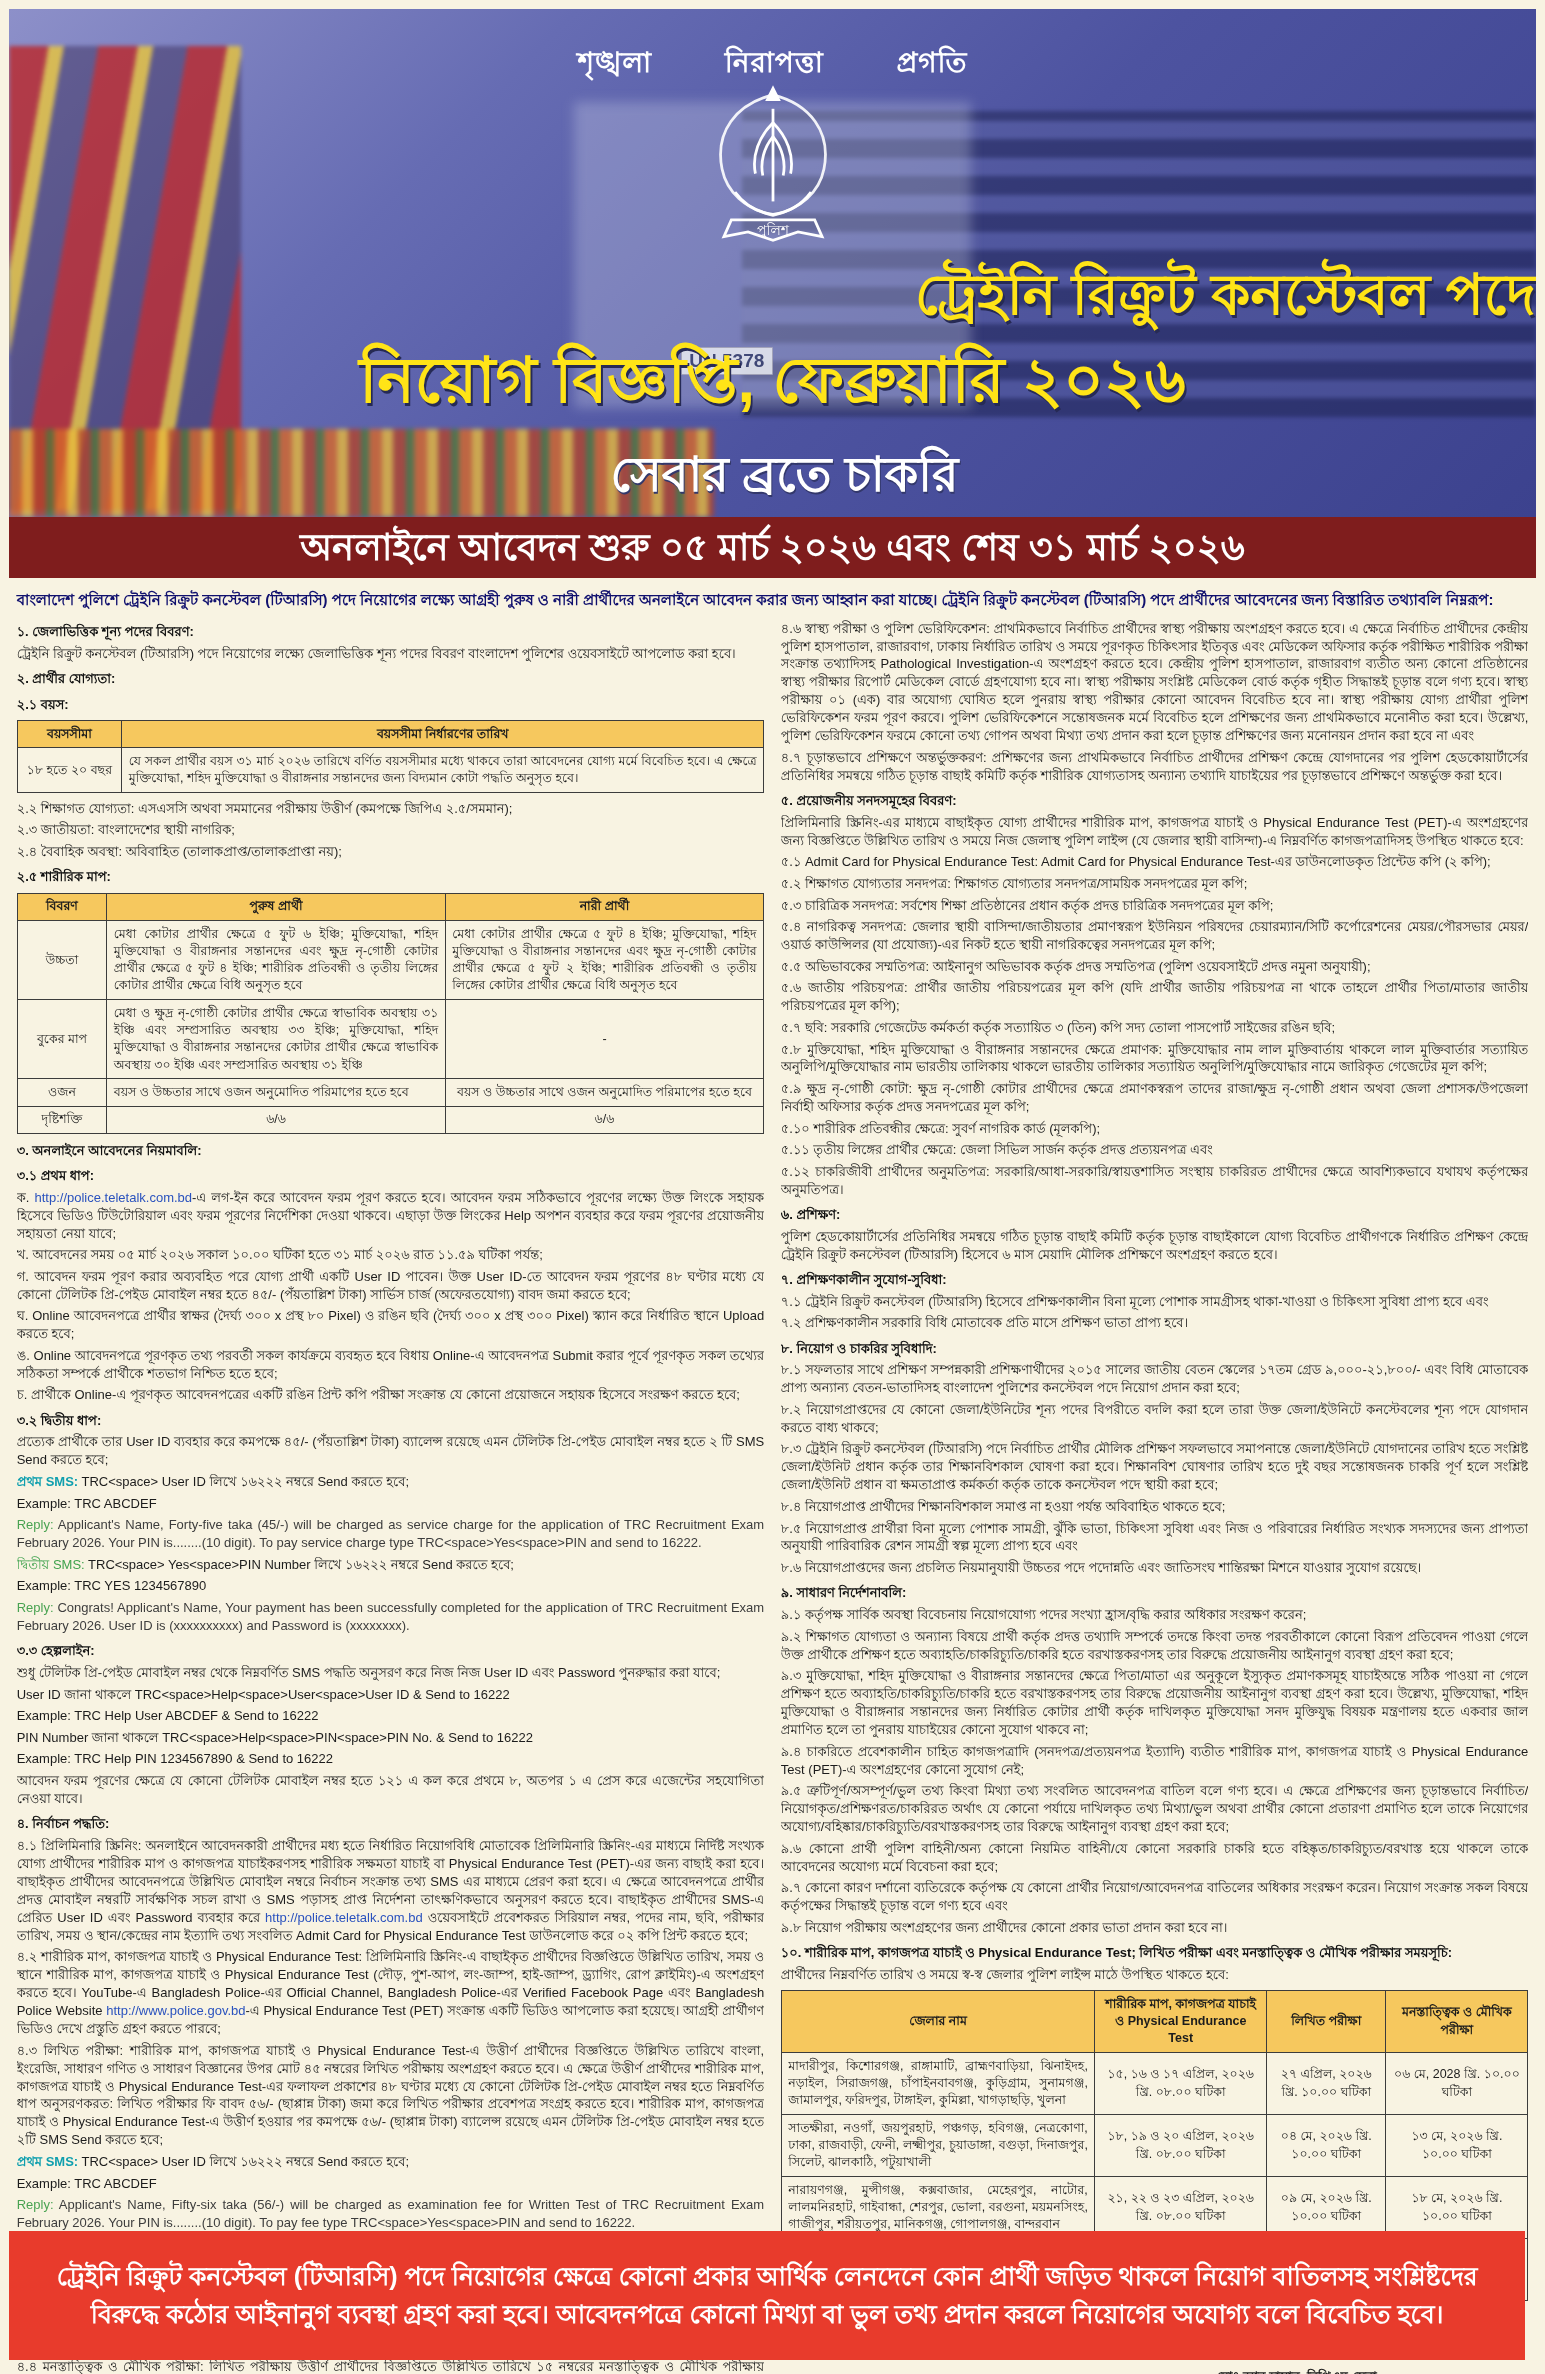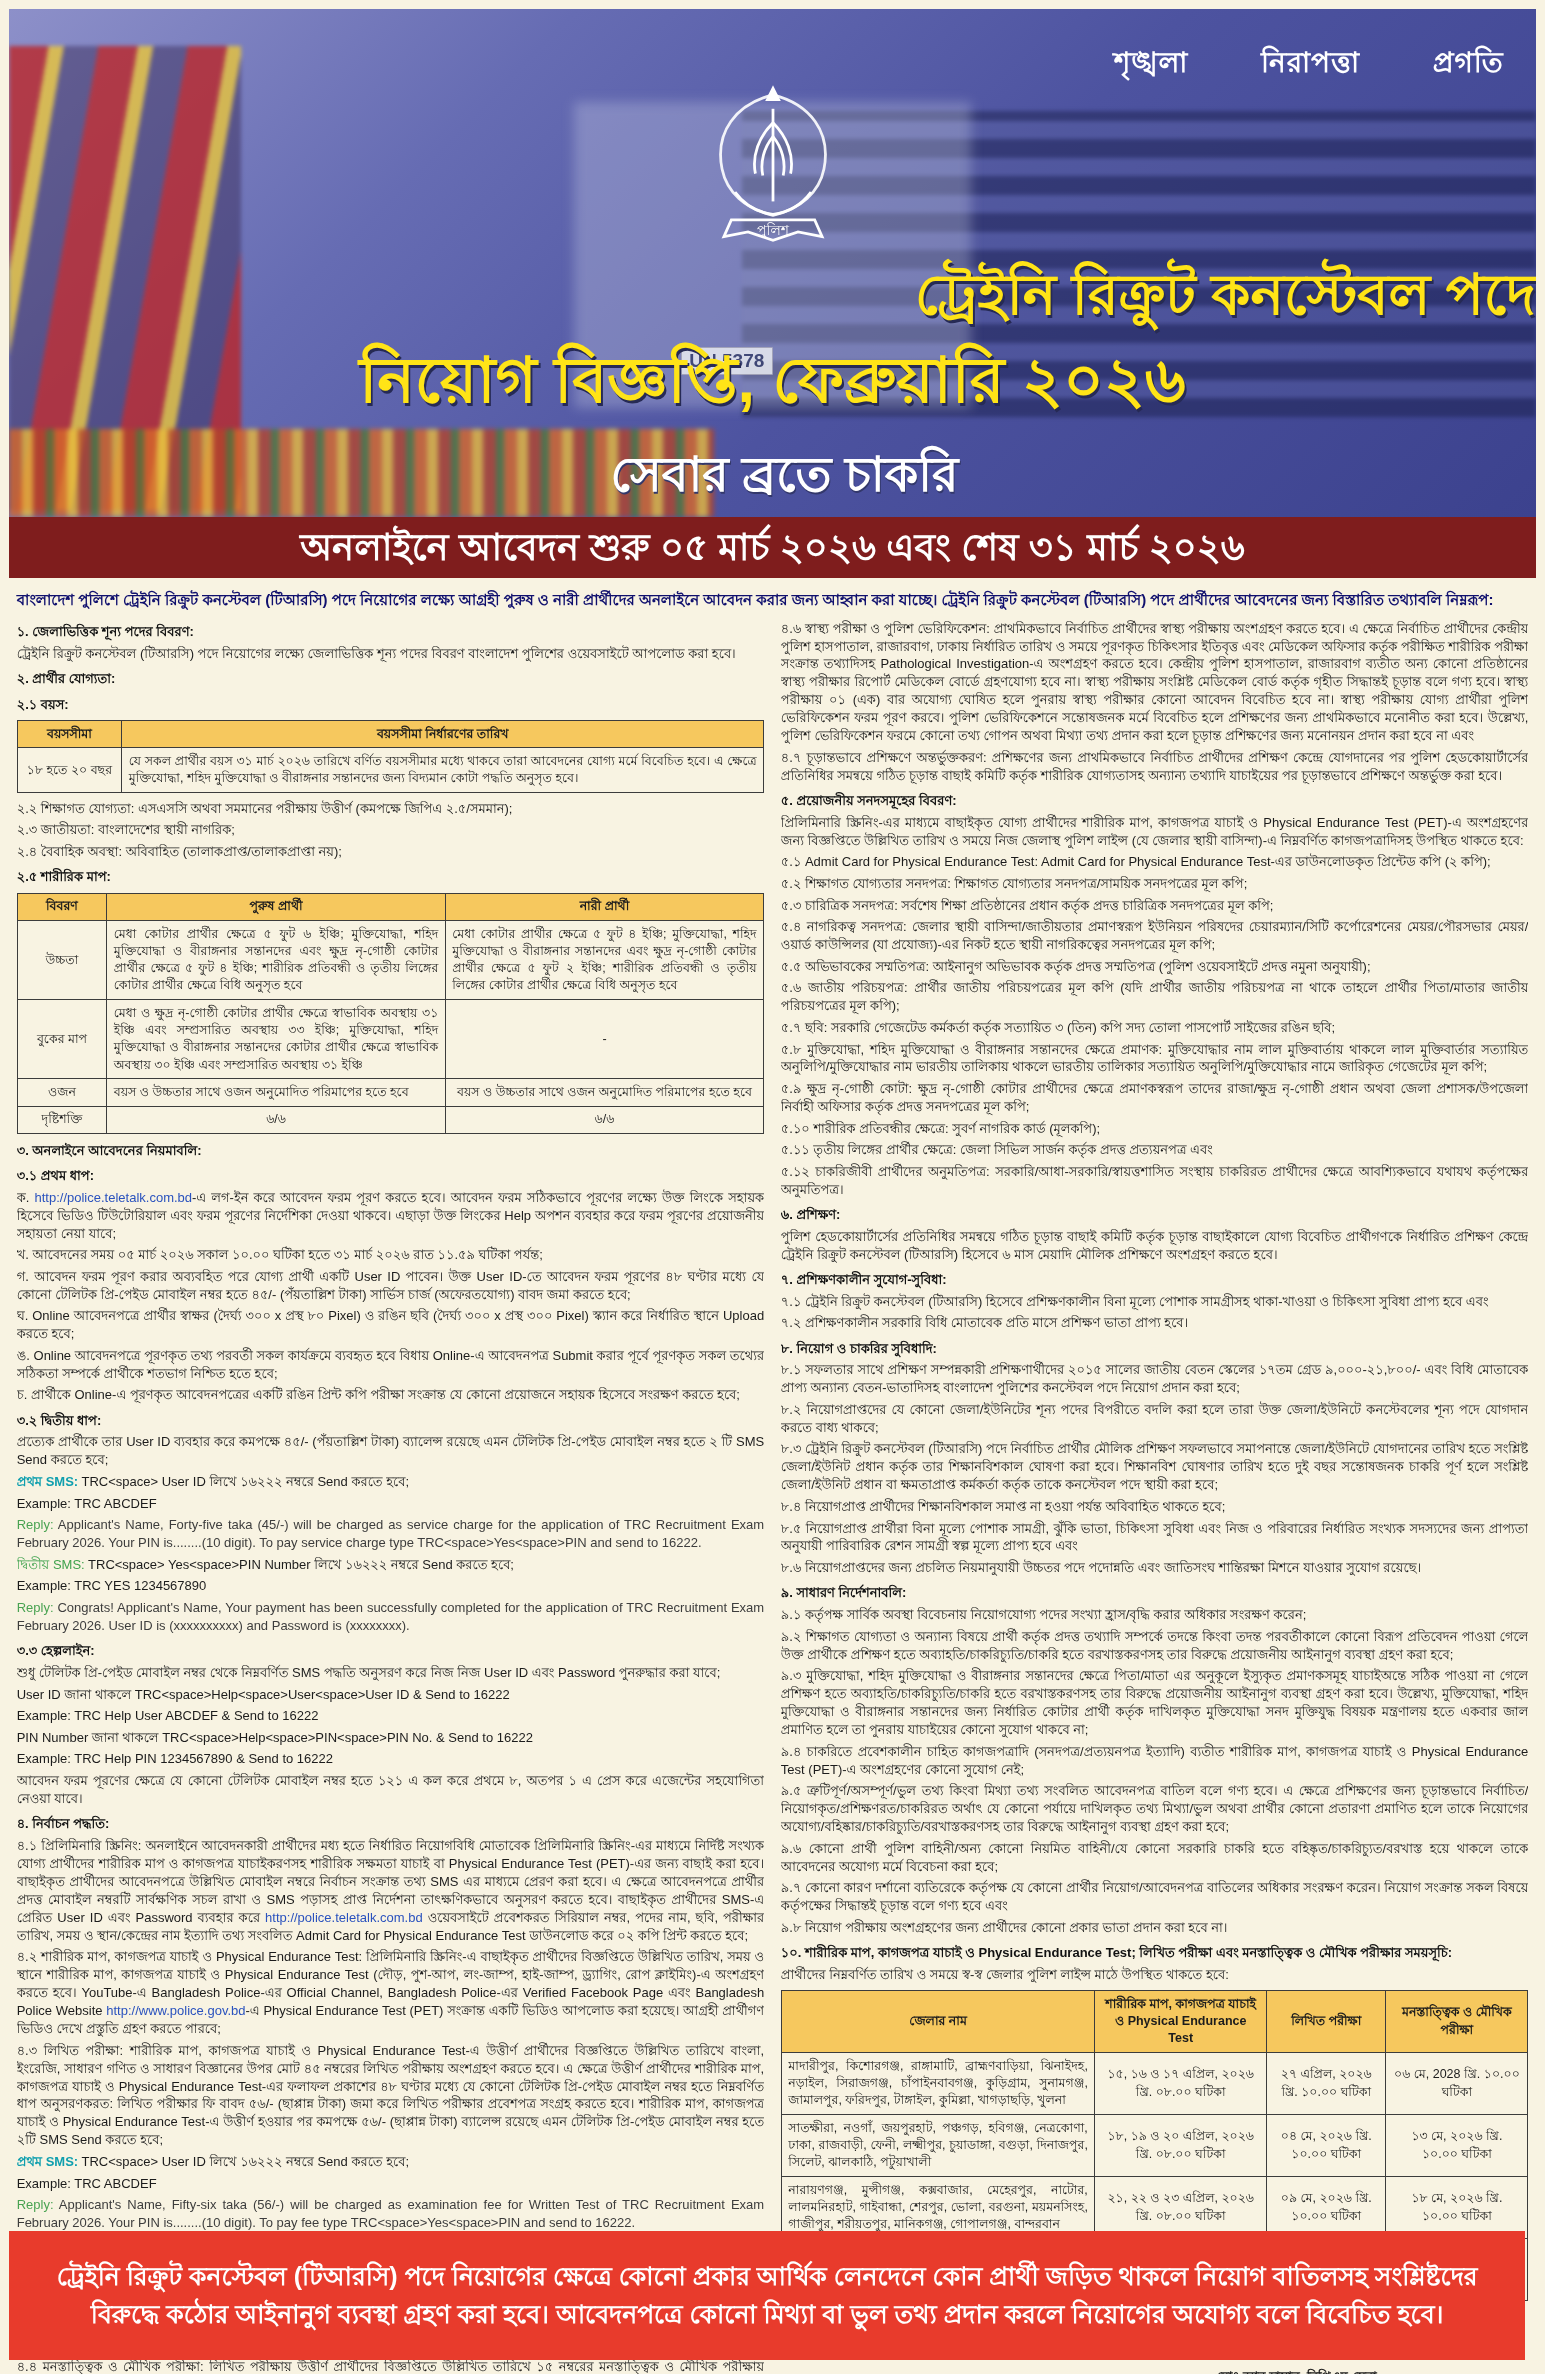--- a/index.html
+++ b/index.html
@@ -15,21 +15,21 @@
     background:linear-gradient(135deg,#8d90c9 0%,#666cb3 28%,#4d53a0 58%,#3c428e 100%);
   }
   .ph-left{position:absolute;left:0;top:37px;width:232px;height:464px;opacity:.85;filter:blur(1.9px);
     background:repeating-linear-gradient(100deg,rgba(190,35,35,.9) 0 39px,rgba(245,205,45,.85) 39px 54px,rgba(55,40,85,.55) 54px 88px);}
   .ph-flowers{position:absolute;left:0;bottom:0;width:705px;height:88px;opacity:.8;filter:blur(2.8px);
     background:repeating-linear-gradient(90deg,#d8682a 0 13px,#e9bb3d 13px 24px,#b3452c 24px 37px,#4d7a3a 37px 45px);}
   .ph-right{position:absolute;right:0;top:102px;width:52%;height:306px;opacity:.7;filter:blur(1.9px);
     background:repeating-linear-gradient(0deg,rgba(18,24,62,.6) 0 18.6px,rgba(96,104,158,.35) 18.6px 37px);}
   .ph-truck{position:absolute;left:37%;top:93px;width:26%;height:306px;filter:blur(5.6px);
     background:rgba(222,226,242,.28);}
-  .tagline{position:absolute;top:32px;left:0;width:100%;text-align:right;color:#fff;
+  .tagline{position:absolute;top:32px;left:0;width:100%;text-align:center;color:#fff;
     font-size:28px;font-weight:bold;letter-spacing:0.9px;}
   .tagline span{margin:0 32px;}
   .crest{position:absolute;top:72px;left:50%;transform:translateX(-50%);}
   .plate{position:absolute;left:44%;top:314px;background:#e9ecf2;color:#38406e;border:1.9px solid #aab;
     border-radius:1px;font-size:19px;font-weight:bold;padding:1.9px 7.4px;opacity:.85;margin-top:24px;}
   .title1{position:absolute;top:243px;width:100%;text-align:right;font-size:56px;font-weight:bold;
     color:#ffe417;text-shadow:1.9px 2.8px 0 #262a55;}
   .title2{position:absolute;top:323px;width:100%;text-align:center;font-size:63px;font-weight:bold;
     color:#ffe417;text-shadow:1.9px 2.8px 0 #262a55;}
   .subtitle{position:absolute;top:429px;width:100%;text-align:center;font-size:48px;font-weight:bold;

